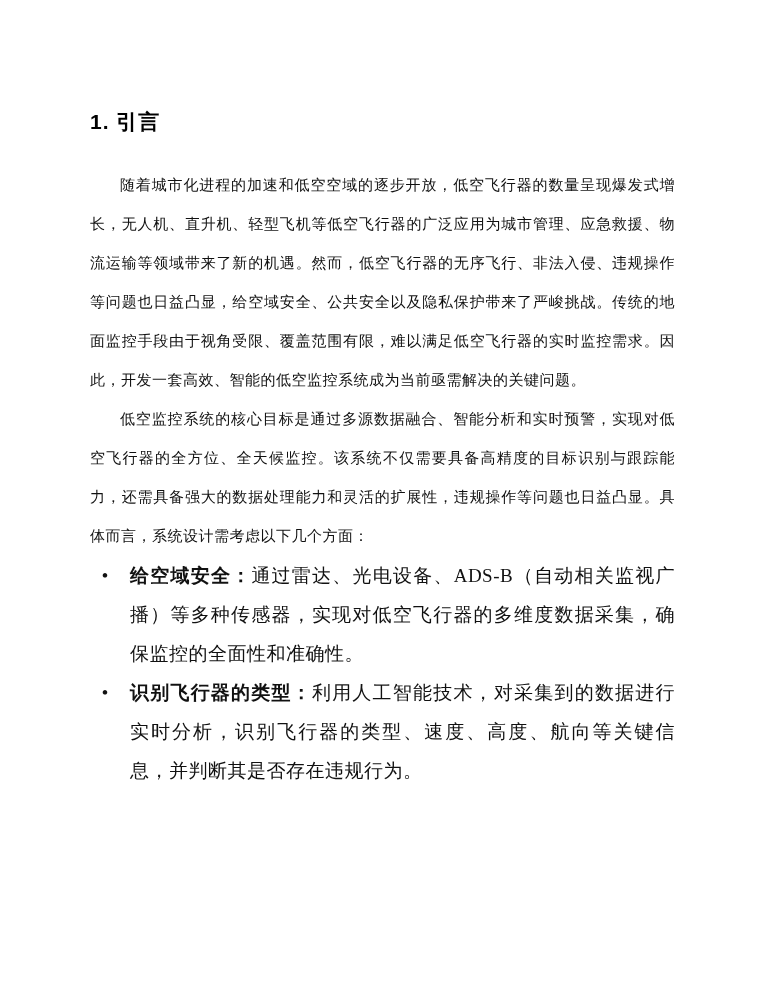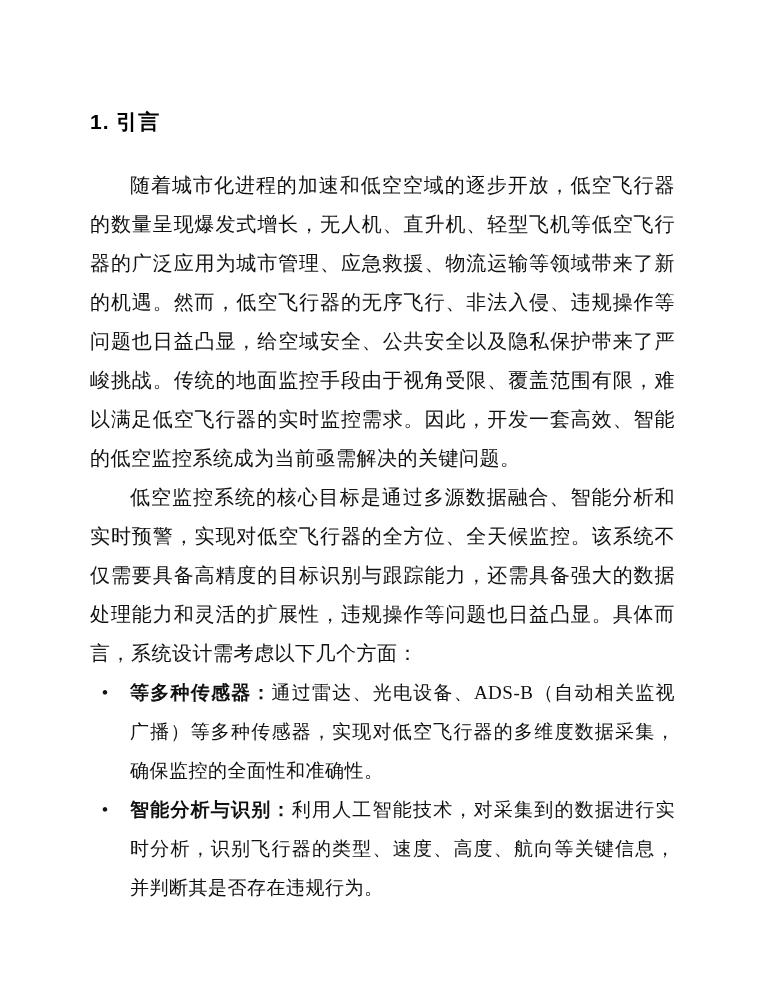--- a/index.html
+++ b/index.html
@@ -23,21 +23,21 @@
   }
   .doc-heading {
     font-family: "Liberation Sans", sans-serif;
     font-weight: bold;
     font-size: 21px;
     color: #000000;
     margin: 0 0 30px 0;
     letter-spacing: 1px;
   }
   .doc-paragraph {
-    font-size: 20px;
+    font-size: 15px;
     line-height: 39px;
     text-align: justify;
     text-indent: 2em;
     margin: 0;
     letter-spacing: 0.5px;
   }
   .bullet-list {
     list-style: none;
     margin: 0;
     padding: 0;
@@ -70,23 +70,23 @@
   <h1 class="doc-heading">1. 引言</h1>
 
   <p class="doc-paragraph">随着城市化进程的加速和低空空域的逐步开放，低空飞行器的数量呈现爆发式增长，无人机、直升机、轻型飞机等低空飞行器的广泛应用为城市管理、应急救援、物流运输等领域带来了新的机遇。然而，低空飞行器的无序飞行、非法入侵、违规操作等问题也日益凸显，给空域安全、公共安全以及隐私保护带来了严峻挑战。传统的地面监控手段由于视角受限、覆盖范围有限，难以满足低空飞行器的实时监控需求。因此，开发一套高效、智能的低空监控系统成为当前亟需解决的关键问题。</p>
 
   <p class="doc-paragraph">低空监控系统的核心目标是通过多源数据融合、智能分析和实时预警，实现对低空飞行器的全方位、全天候监控。该系统不仅需要具备高精度的目标识别与跟踪能力，还需具备强大的数据处理能力和灵活的扩展性，违规操作等问题也日益凸显。具体而言，系统设计需考虑以下几个方面：</p>
 
   <ul class="bullet-list">
 
     <li class="bullet-item">
       <span class="bullet-marker">•</span>
-      <span class="bullet-label"><span>等多种传感器</span><span>：</span></span><span class="bullet-body">通过雷达、光电设备、ADS-B（自动相关监视广播）等多种传感器，实现对低空飞行器的多维度数据采集，确保监控的全面性和准确性。</span>
+      <span class="bullet-label"><span>给空域安全</span><span>：</span></span><span class="bullet-body">通过雷达、光电设备、ADS-B（自动相关监视广播）等多种传感器，实现对低空飞行器的多维度数据采集，确保监控的全面性和准确性。</span>
     </li>
 
     <li class="bullet-item">
       <span class="bullet-marker">•</span>
-      <span class="bullet-label"><span>智能分析与识别</span><span>：</span></span><span class="bullet-body">利用人工智能技术，对采集到的数据进行实时分析，识别飞行器的类型、速度、高度、航向等关键信息，并判断其是否存在违规行为。</span>
+      <span class="bullet-label"><span>识别飞行器的类型</span><span>：</span></span><span class="bullet-body">利用人工智能技术，对采集到的数据进行实时分析，识别飞行器的类型、速度、高度、航向等关键信息，并判断其是否存在违规行为。</span>
     </li>
 
   </ul>
 
 </div>
 
 </body></html>

